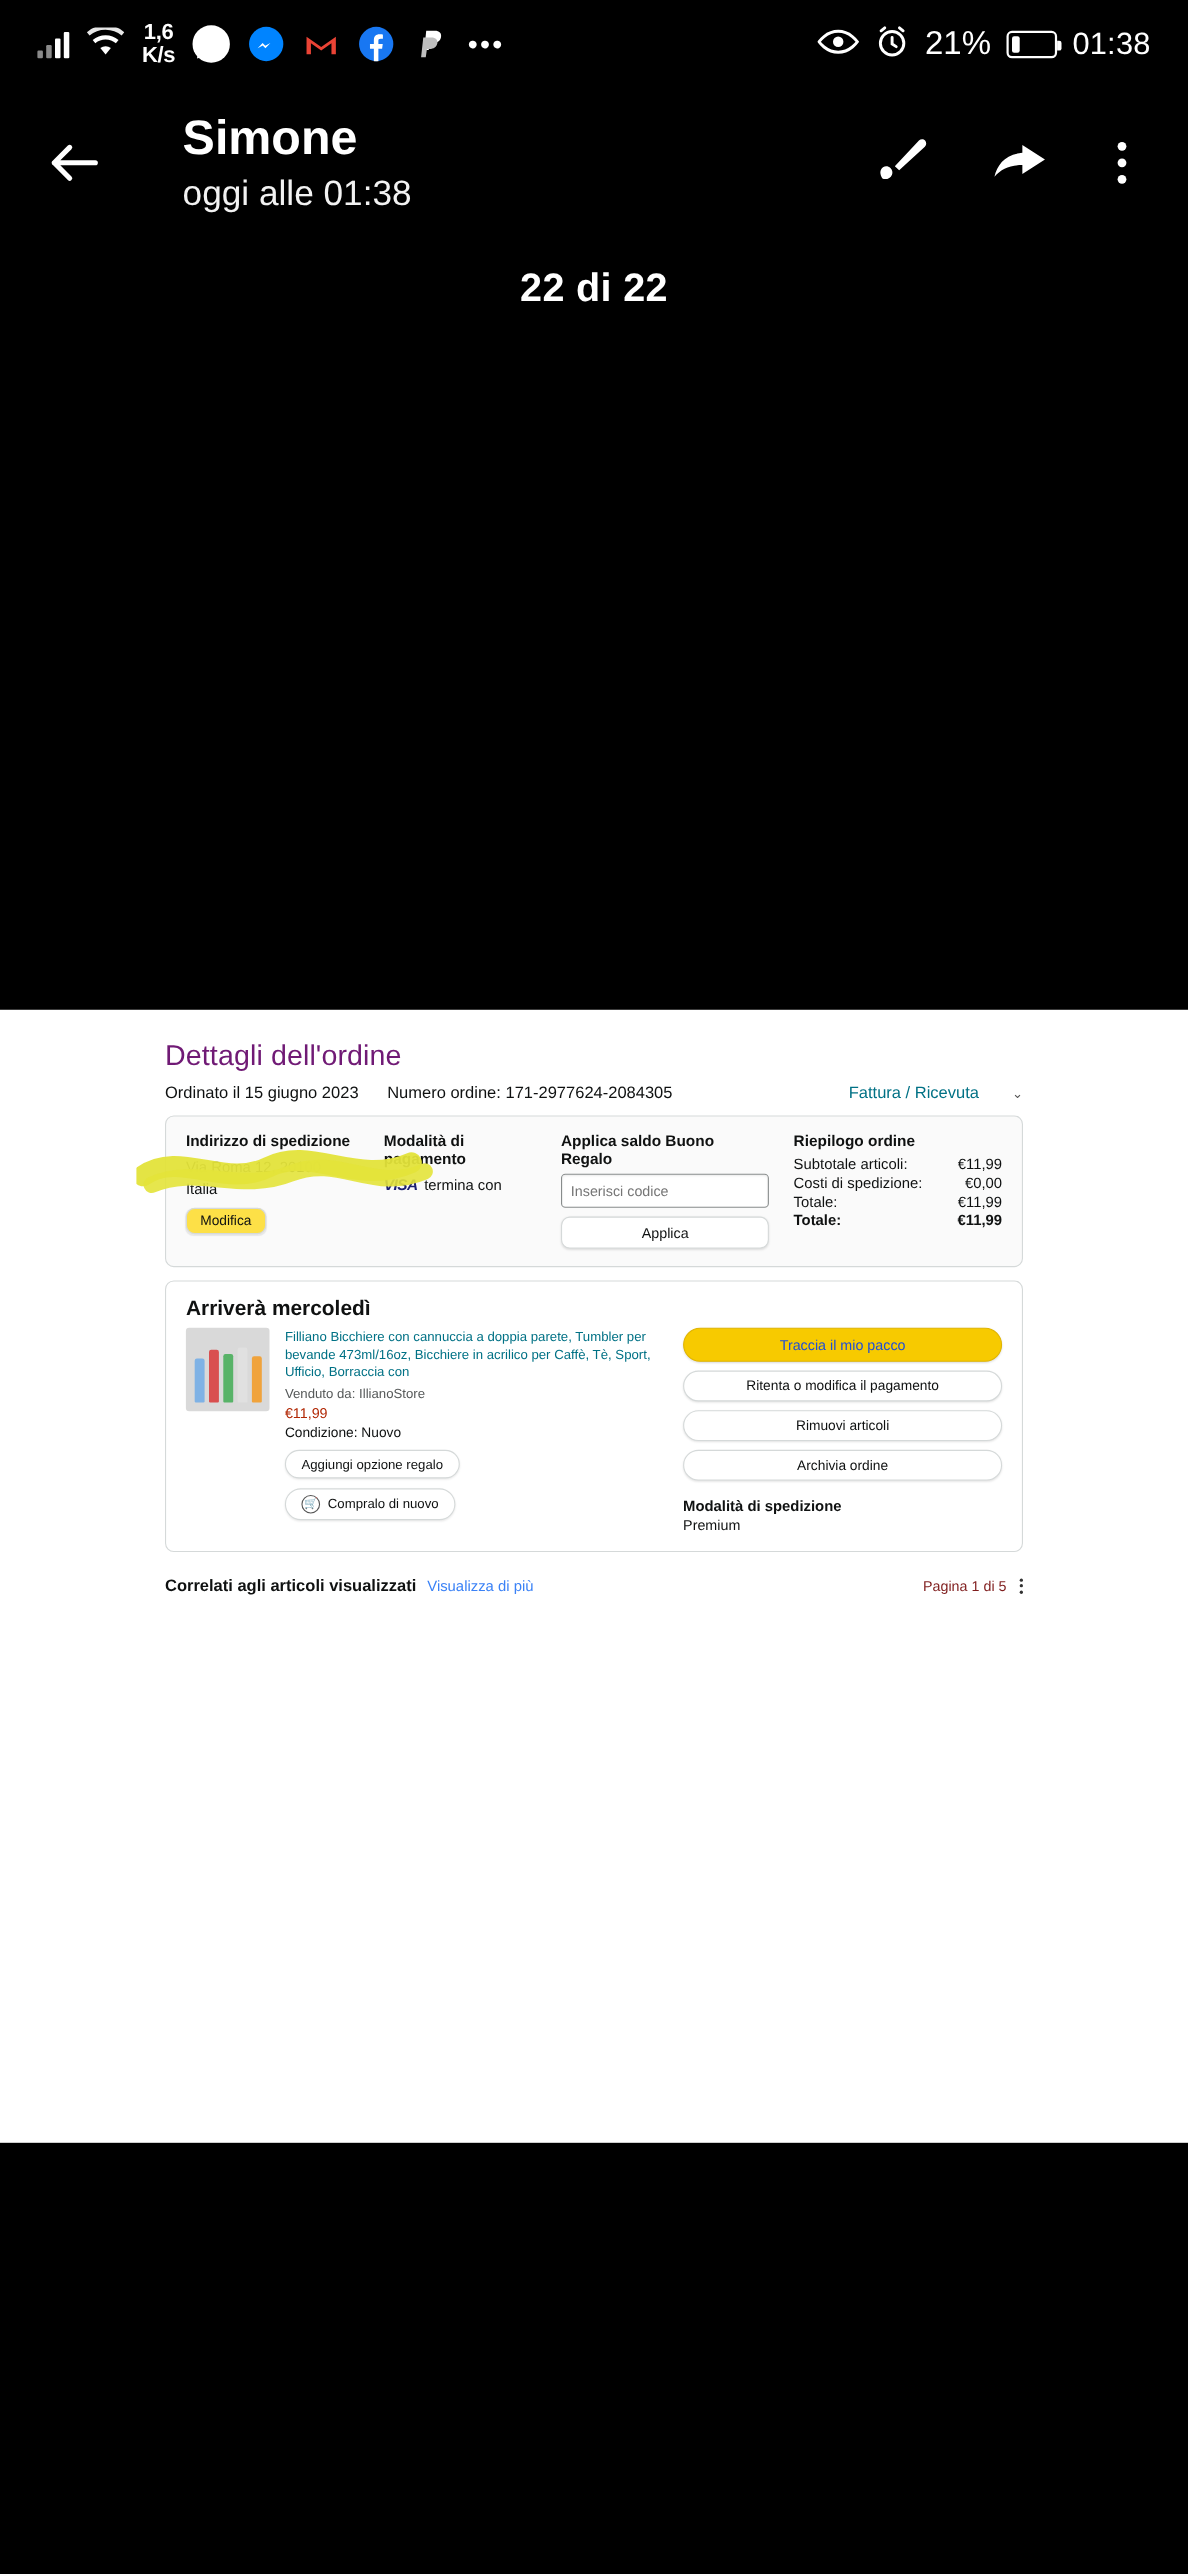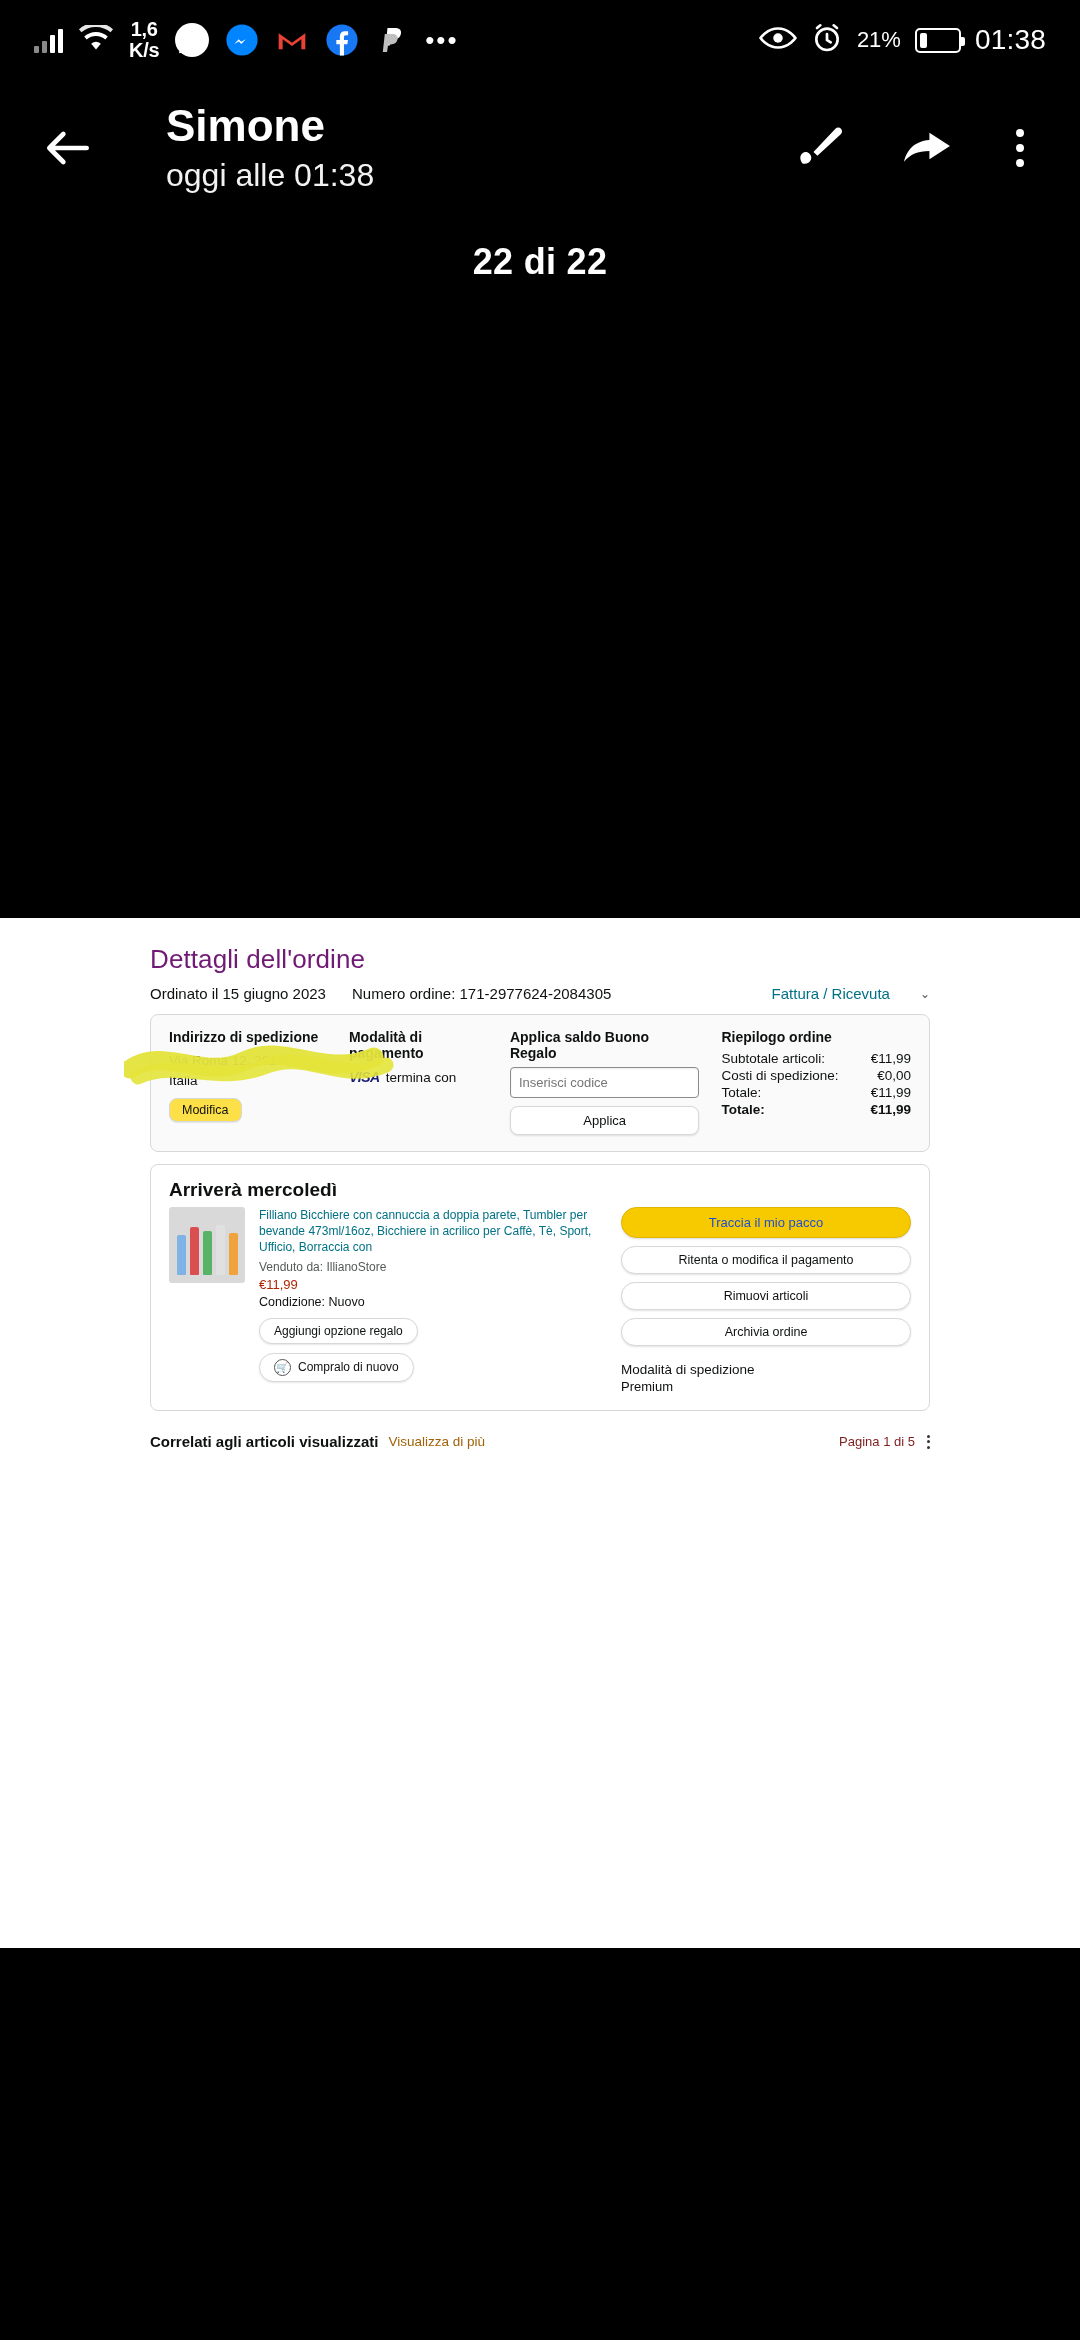--- a/index.html
+++ b/index.html
@@ -39,21 +39,21 @@
   .appicon {
     width: 34px; height: 34px; border-radius: 50%;
     display: flex; align-items: center; justify-content: center;
     font-size: 21px; font-weight: 700; color: #fff;
     font-family: "Liberation Sans", sans-serif;
   }
   .ic-wa { background: #fff; color: #111; }
   .ic-wa svg, .ic-mg svg, .ic-gm svg, .ic-fb svg, .ic-pp svg { display:block; }
   .dots-more { color: #fff; font-size: 26px; letter-spacing: 2px; line-height: 12px; }
 
-  .battpct { font-size: 22px; font-weight: 500; }
+  .battpct { font-size: 30px; font-weight: 500; }
   .clock { font-size: 28px; font-weight: 500; letter-spacing: .2px; }
 
   .batt {
     width: 46px; height: 25px; border: 2.5px solid #fff; border-radius: 5px;
     position: relative; display: flex; align-items: center; padding: 3px;
   }
   .batt::after {
     content: ""; position: absolute; right: -6px; top: 7px;
     width: 4px; height: 9px; background: #fff; border-radius: 0 2px 2px 0;
   }
@@ -172,29 +172,29 @@
   .btn-yellow {
     width: 100%; background: #f7ca00; border: 1px solid #e0b400;
     border-radius: 18px; font-size: 13px; padding: 7px 8px; text-align: center;
     color: #1d4ed8; box-shadow: 0 1px 2px rgba(15,17,17,.15);
   }
   .btn-white {
     width: 100%; background: #fff; border: 1px solid #d5d9d9;
     border-radius: 18px; font-size: 12.5px; padding: 6px 8px; text-align: center;
     color: #0f1111; margin-top: 8px; box-shadow: 0 1px 2px rgba(15,17,17,.12);
   }
-  .mod-head { font-size: 13.5px; font-weight: 400; margin-top: 16px; }
+  .mod-head { font-size: 13.5px; font-weight: 700; margin-top: 16px; }
   .mod-val { font-size: 13px; margin-top: 2px; }
 
   .related {
     display: flex; align-items: center; margin-top: 22px; padding-bottom: 22px;
     font-size: 15px;
   }
   .related .lbl { font-weight: 700; }
-  .related .more { color: #a16207; margin-left: 10px; font-size: 13.5px; }
+  .related .more { color: #3b82f6; margin-left: 10px; font-size: 13.5px; }
   .related .spacer { flex: 1 1 auto; }
   .related .pg { font-size: 13px; color: #7f1d1d; }
   .mini-kebab { display: inline-flex; flex-direction: column; gap: 2.5px; margin-left: 12px; }
   .mini-kebab span { width: 3px; height: 3px; background: #333; border-radius: 50%; }
 </style>
 </head>
 <body>
 
 <div class="statusbar">
   <div class="sb-left">

